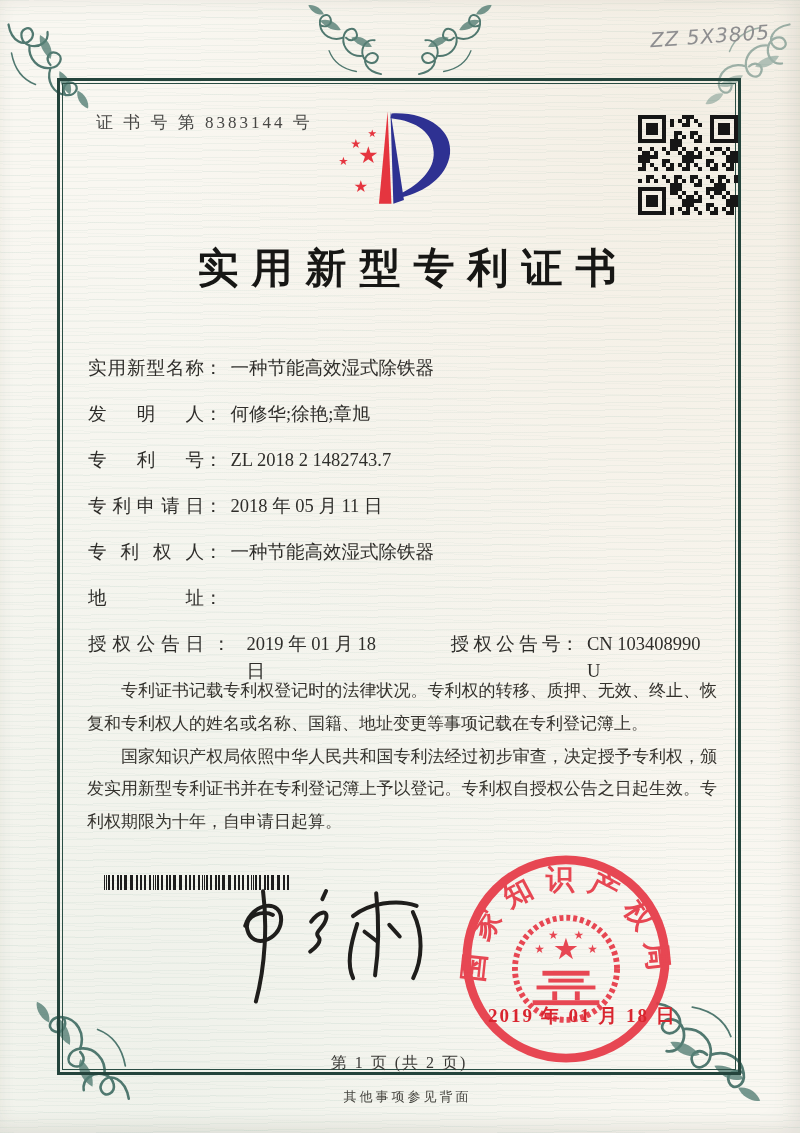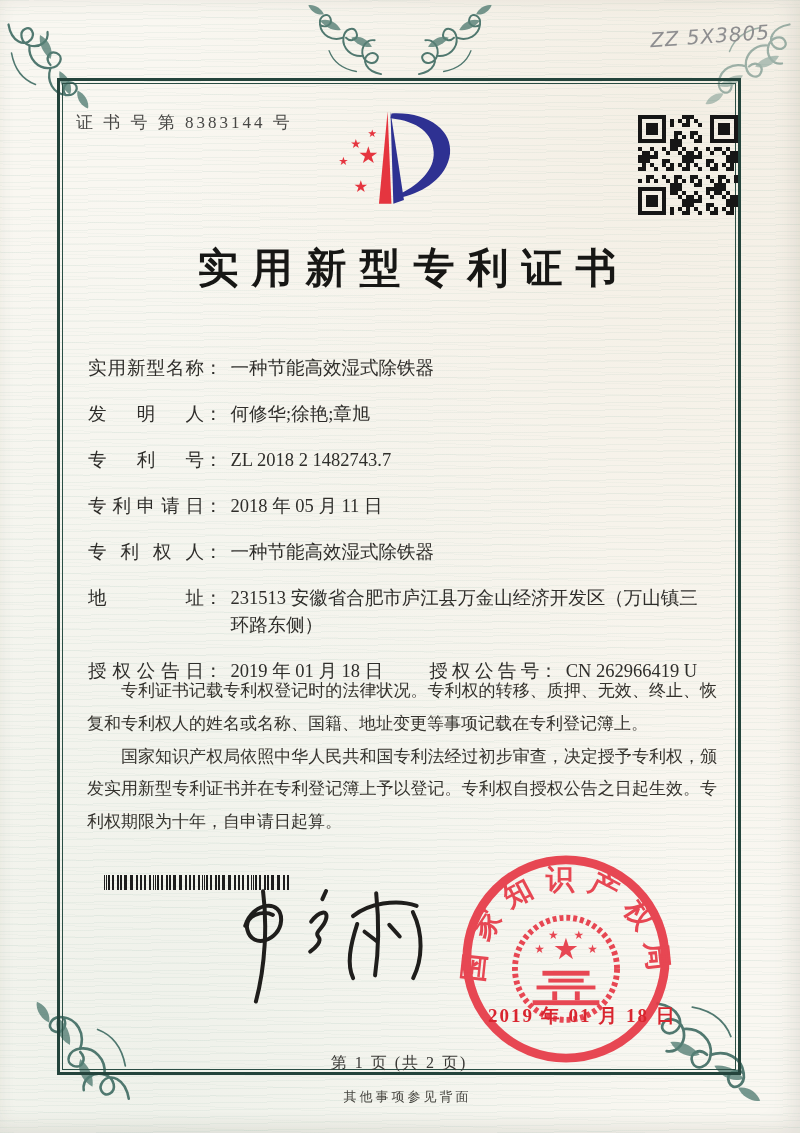--- a/index.html
+++ b/index.html
@@ -33,40 +33,40 @@
   
   .frame {
     position:absolute; left:57px; top:78px; width:684px; height:997px;
     border:3px solid #24443c; z-index:2;
   }
   .frame-inner {
     position:absolute; inset:2px; border:1px solid #2a4d44;
   }
   .content { position:absolute; inset:0; }
   .cert-no {
-    position:absolute; left:16px; top:30px;
+    position:absolute; left:36px; top:30px;
     font-size:17px; letter-spacing:3px; color:#474745;
   }
   .logo { position:absolute; left:270px; top:24px; width:144px; height:112px; }
   .qr { position:absolute; left:578px; top:34px; width:100px; height:100px; }
   .title {
     position:absolute; left:16px; right:0; top:160px; text-align:center;
     font-size:41px; font-weight:bold; letter-spacing:13px; color:#171715;
     text-indent:13px;
   }
   
   .fields { position:absolute; left:28px; right:24px; top:274px; }
   .field-row { display:flex; margin-bottom:19px; font-size:18.5px; color:#2e2d2a; line-height:27px; }
   .f-label {
     display:inline-block; width:116px; flex:0 0 116px;
     text-align:justify; text-align-last:justify; white-space:nowrap;
   }
   .f-colon { flex:0 0 auto; margin-right:8px; }
   .f-value { max-width:486px; }
-  .field-row.combined { gap:0; }
+  .field-row.combined { gap:8px; }
   .combined .group2 { display:flex; margin-left:46px;justify-content:center; }
   .combined .group2 .f-label { width:110px; flex:0 0 110px; }
   
   .body-text {
     position:absolute; left:27px; right:21px; top:594px;
     font-size:17px; line-height:1.93; color:#34322d; text-align:justify;
   }
   .body-text p { text-indent:2em; }
   
   .barcode { position:absolute; left:44px; top:794px; height:15px; display:flex; align-items:stretch; }
@@ -378,30 +378,29 @@
           <span class="f-value">2018 年 05 月 11 日</span>
         </div>
         <div class="field-row">
           <span class="f-label">专利权人</span>
             <span class="f-colon">：</span>
           <span class="f-value">一种节能高效湿式除铁器</span>
         </div>
         <div class="field-row">
           <span class="f-label">地址</span>
             <span class="f-colon">：</span>
-          <span class="f-value">231513 安徽省合肥市庐江县万金山经济开发区（万山镇三环路东侧）</span>
         </div>
         <div class="field-row combined">
           <span class="f-label">授权公告日</span>
             <span class="f-colon">：</span>
           <span class="f-value">2019 年 01 月 18 日</span>
           <span class="group2">
             <span class="f-label">授权公告号</span>
               <span class="f-colon">：</span>
-            <span class="f-value">CN 262966419 U</span>
+            <span class="f-value">CN 103408990 U</span>
           </span>
         </div>
       </div>
 
       <div class="body-text">
         <p>专利证书记载专利权登记时的法律状况。专利权的转移、质押、无效、终止、恢复和专利权人的姓名或名称、国籍、地址变更等事项记载在专利登记簿上。</p>
         <p>国家知识产权局依照中华人民共和国专利法经过初步审查，决定授予专利权，颁发实用新型专利证书并在专利登记簿上予以登记。专利权自授权公告之日起生效。专利权期限为十年，自申请日起算。</p>
       </div>
 
       <div class="barcode">

